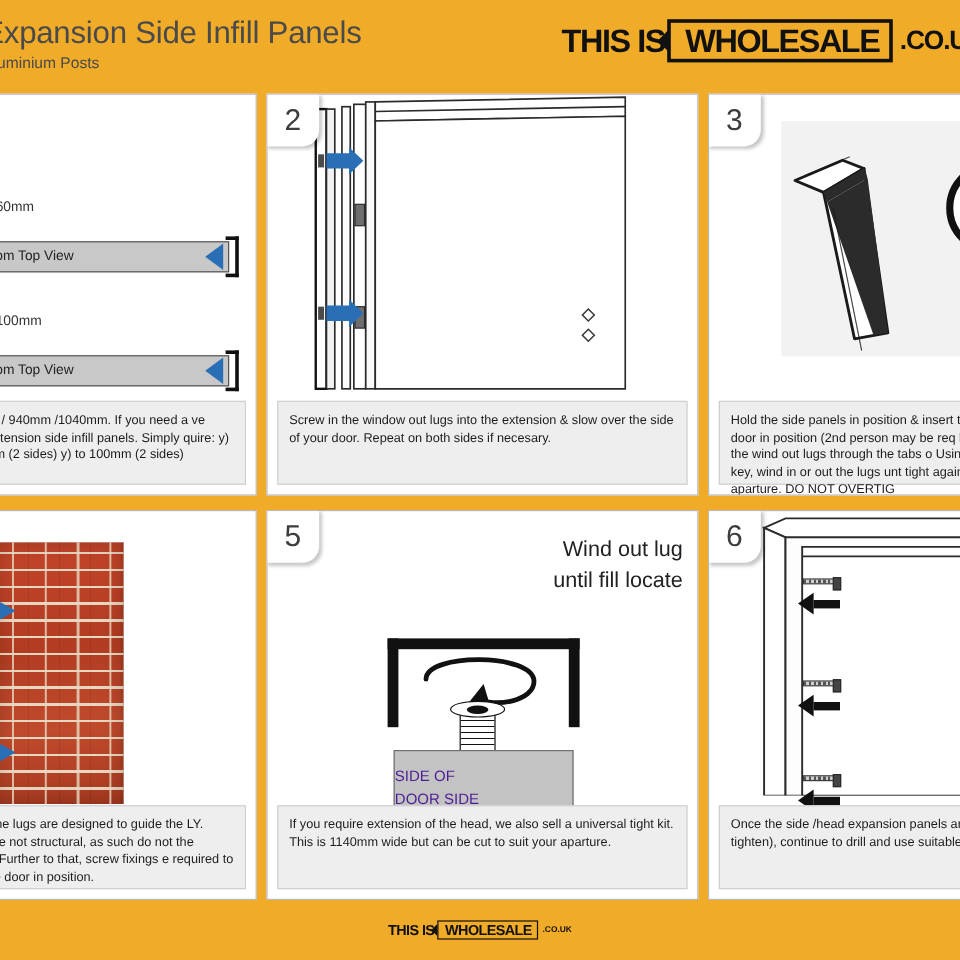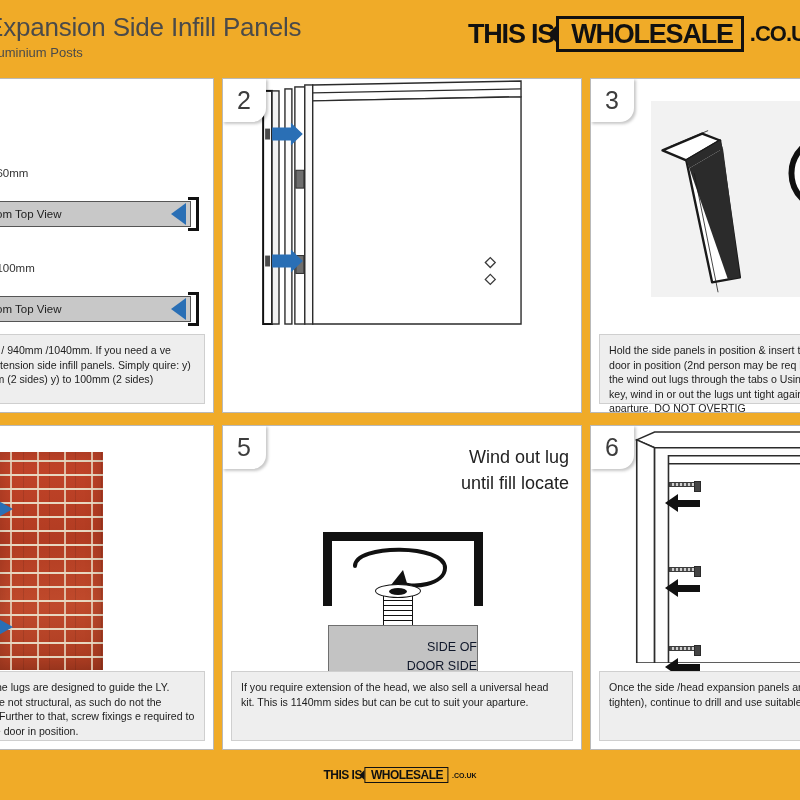--- a/index.html
+++ b/index.html
@@ -197,22 +197,22 @@
     position: absolute; left: 160px; top: 170px;
     width: 30px; height: 30px;
     border: 1.6px solid #111; border-top: none;
     background: repeating-linear-gradient(0deg,#fff 0 4px,#111 4px 5px);
   }
   .doorframe-box {
     position: absolute; left: 105px; top: 199px;
     width: 150px; height: 64px;
     background: #c3c3c3; border: 1px solid #6f6f6f;
     display: flex; flex-direction: column;
-    align-items: flex-end; justify-content: center;
-    font-size: 12.5px; color: #0f172a; line-height: 1.5;
+    align-items: flex-start; justify-content: center;
+    font-size: 12.5px; color: #4c1d95; line-height: 1.5;
   }
 
   
   .scr-arrow {
     position: absolute; display: flex; align-items: center;
   }
   .scr-arrow .head {
     width: 0; height: 0;
     border-top: 9px solid transparent;
     border-bottom: 9px solid transparent;
@@ -322,20 +322,21 @@
           <path d="M49 49 L68 49 L68 44 L80 55.5 L68 67 L68 62 L49 62 Z"></path>
           <path d="M49 177 L68 177 L68 172 L80 183.5 L68 195 L68 190 L49 190 Z"></path>
         </g>
 
         <g fill="none" stroke="#3a3a3a" stroke-width="1.3">
           <path d="M264 185 l5 -5 l5 5 l-5 5 z"></path>
           <path d="M264 202 l5 -5 l5 5 l-5 5 z"></path>
         </g>
       </svg>
     </div>
+    <div class="caption">Screw in the window out lugs into the extension &amp; slow over the side of your door. Repeat on both sides if necesary.</div>
   </div>
 
   <div class="panel p3">
     <div class="badge">3</div>
     <div class="art">
       <div style="position:absolute; left:60px; top:22px; width:260px; height:196px; background:#f2f2f2;"></div>
       <svg class="svgart" viewBox="0 0 270 249" style="position:absolute;left:0;top:0;">
 
         <g fill="#ffffff" stroke="#1a1a1a" stroke-width="2.4" stroke-linejoin="round">
           <path d="M72 72 L112 55 L130 62 L96 82 Z"></path>
@@ -393,21 +394,21 @@
         <path d="M62 32 L50 47 L68 52 Z" fill="#111"></path>
       </svg>
       <div class="lug-thread"></div>
       <div class="lug-disc"></div>
       <div class="lug-hole"></div>
       <div class="doorframe-box">
         <span>SIDE OF</span>
         <span>DOOR SIDE</span>
       </div>
     </div>
-    <div class="caption">If you require extension of the head, we also sell a universal head kit. This is 1140mm sides but can be cut to suit your aparture.</div>
+    <div class="caption">If you require extension of the head, we also sell a universal tight kit. This is 1140mm wide but can be cut to suit your aparture.</div>
   </div>
 
   <div class="panel p6">
     <div class="badge">6</div>
     <div class="art">
       <svg class="svgart" viewBox="0 0 270 239">
         <g fill="#ffffff" stroke="#2b2b2b" stroke-width="1.6">
           <path d="M46 14 L64 6 L270 6 L270 22 L64 22 Z"></path>
           <path d="M46 14 L64 22 L64 239 L46 239 Z"></path>
           <path d="M64 22 L270 22 L270 239 L64 239 Z" fill="#fdfdfd"></path>

